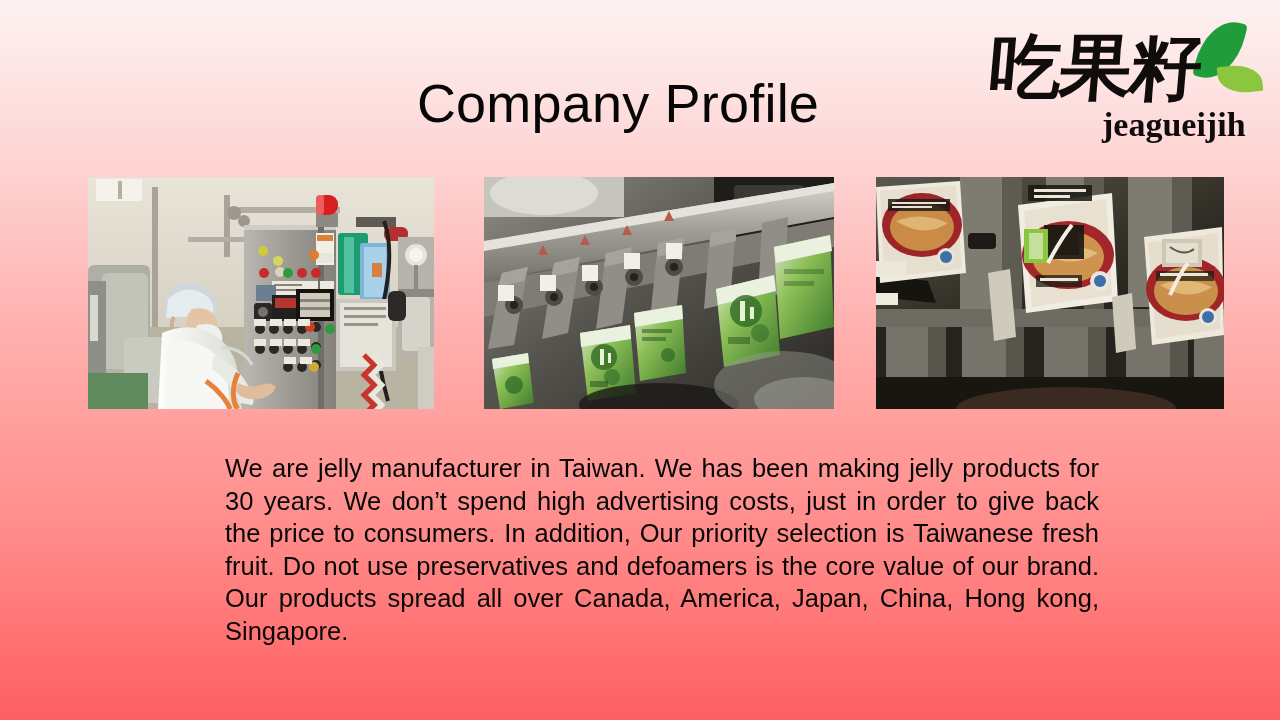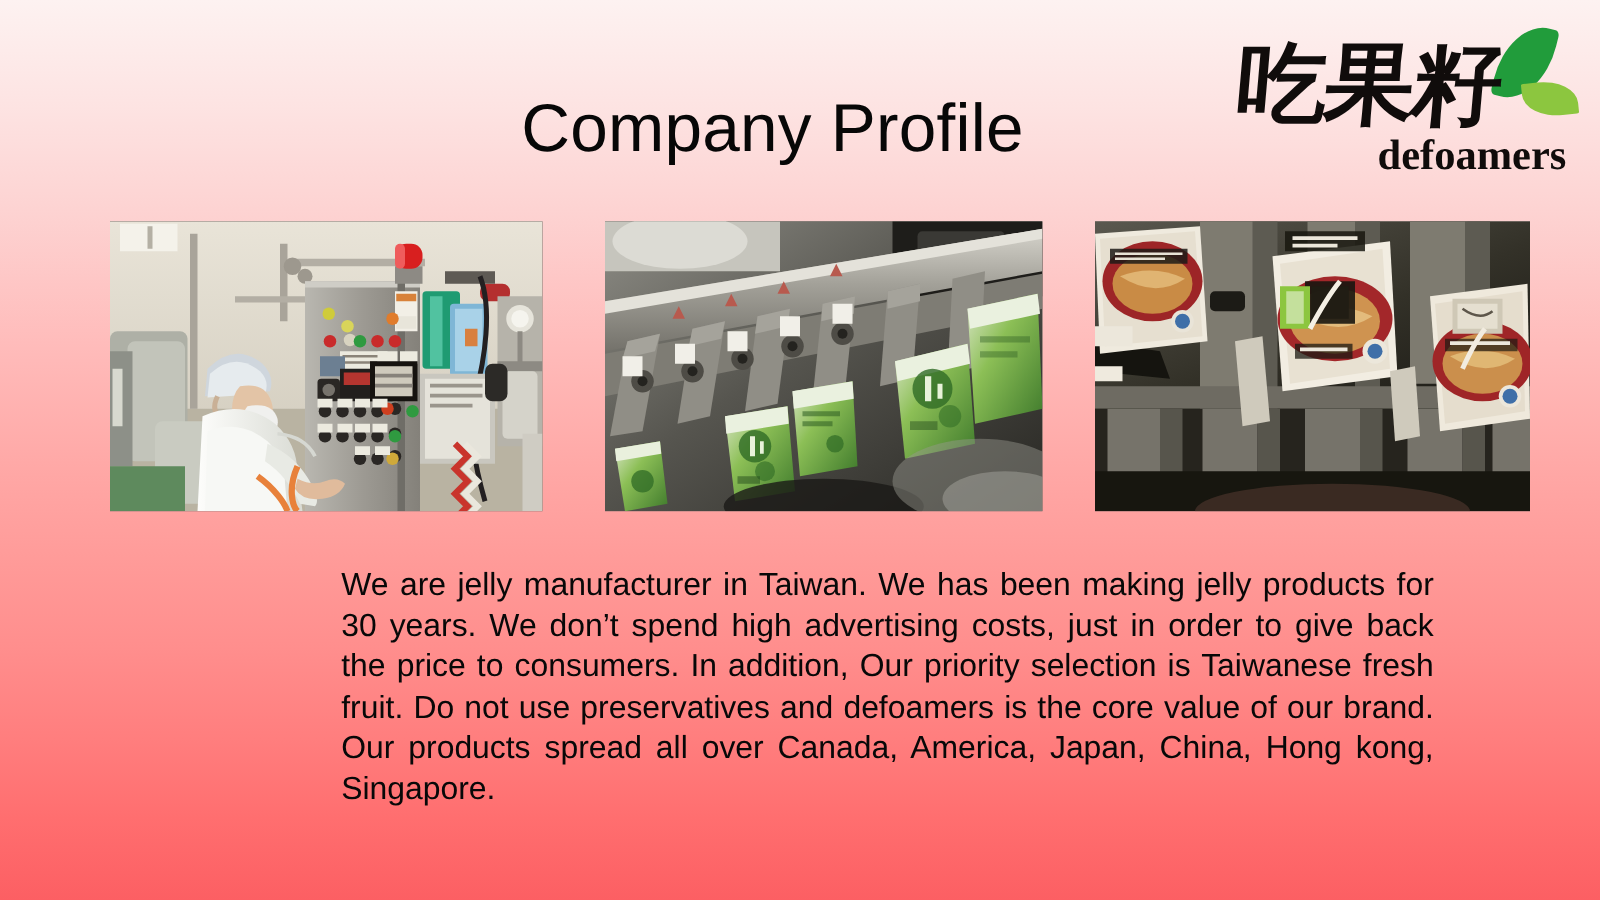--- a/index.html
+++ b/index.html
@@ -111,38 +111,37 @@
   #body-text {
     position: absolute;
     left: 225px;
     top: 452px;
     width: 874px;
     font-size: 25.5px;
     line-height: 32.5px;
     color: #080808;
     text-align: justify;
     text-justify: inter-word;
-    margin-left: 48px;
   }
   #body-text::after {
     content: "";
     display: inline-block;
     width: 100%;
   }
 </style>
 </head>
 <body>
 
 <div id="slide">
 
   <div id="logo">
     <div id="logo-leaf-dark"></div>
     <div id="logo-leaf-light"></div>
     <div id="logo-mark">吃果籽</div>
-    <div id="logo-wordmark">defoamers</div>
+    <div id="logo-wordmark">jeagueijih</div>
   </div>
 
   <div id="title">Company Profile</div>
 
   <div class="photo" id="photo-1">
     <svg viewBox="0 0 346 232" preserveAspectRatio="none">
       <defs>
         <linearGradient id="wall1" x1="0" y1="0" x2="0" y2="1">
           <stop offset="0" stop-color="#e9e4d8"></stop>
           <stop offset="1" stop-color="#cdc7b8"></stop>

